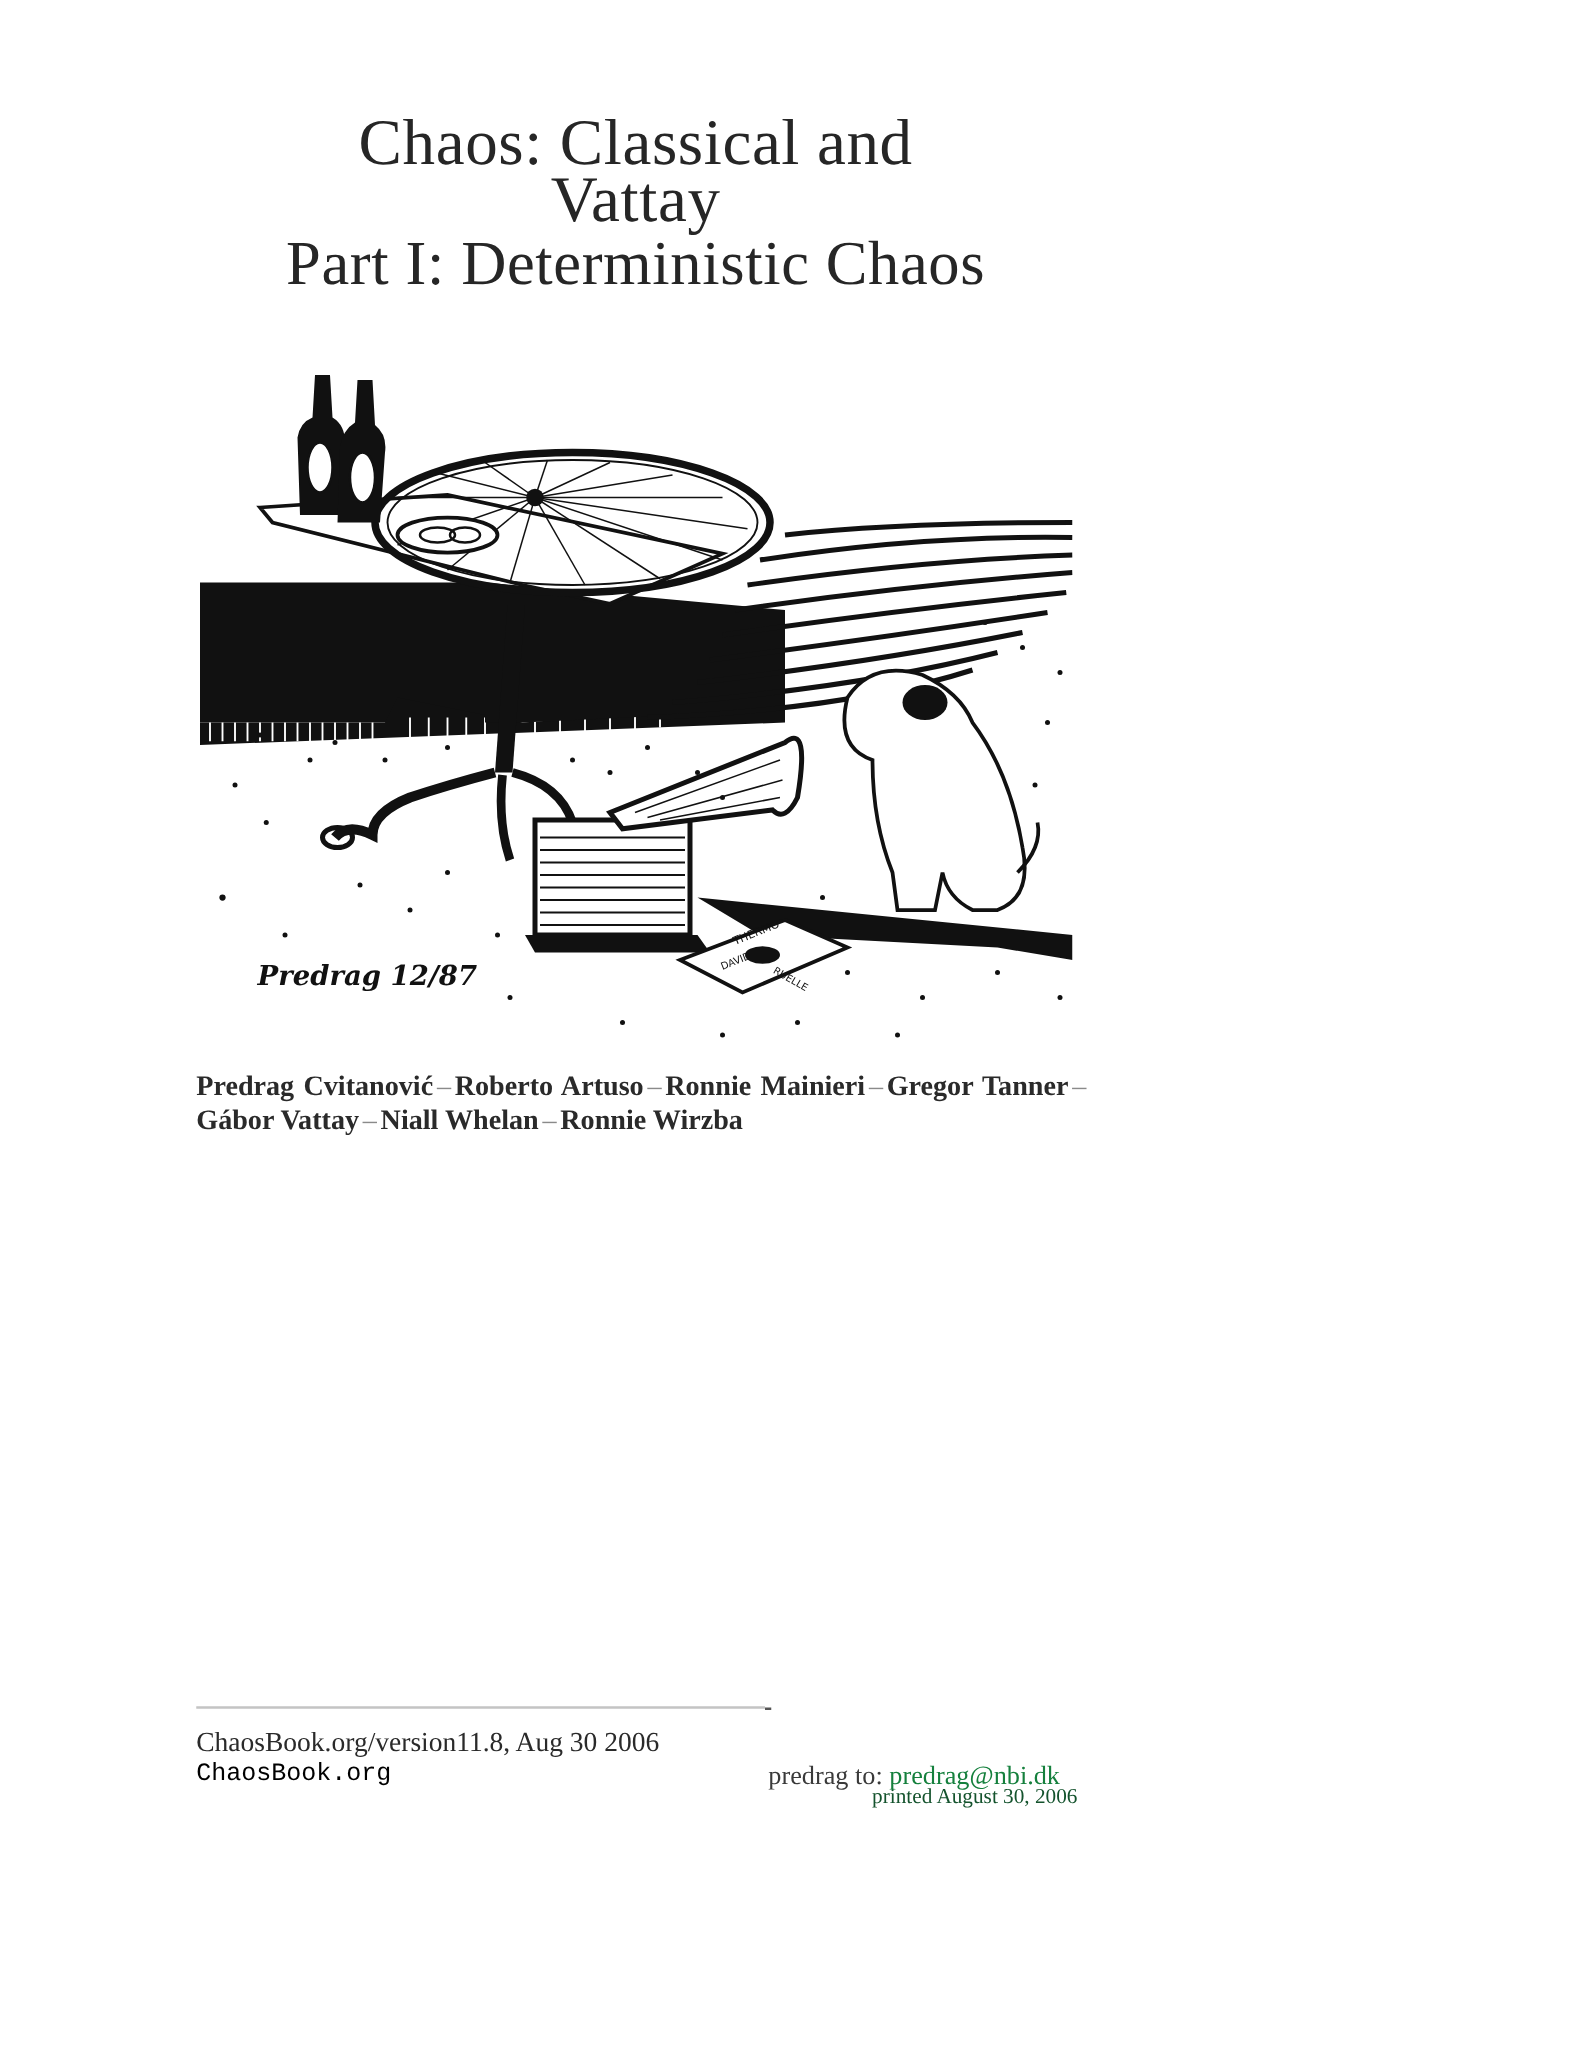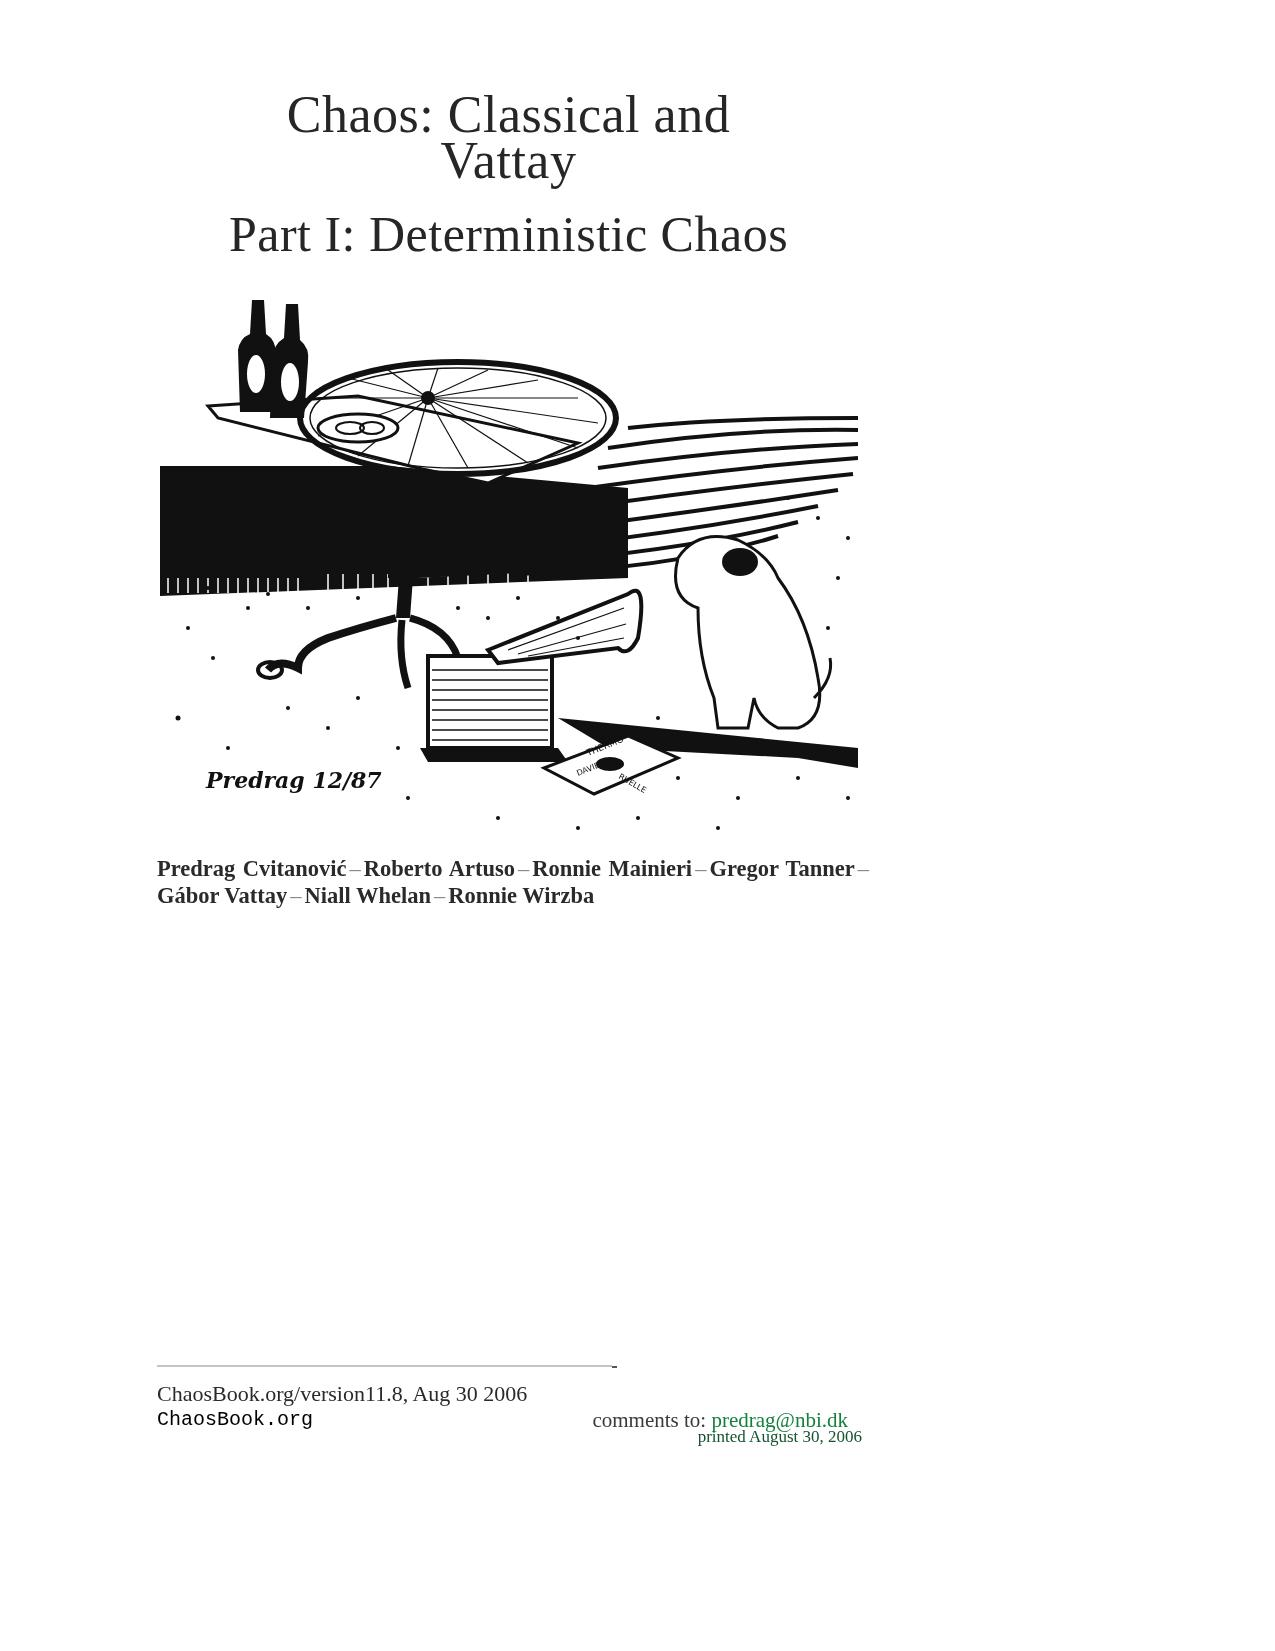--- a/index.html
+++ b/index.html
@@ -35,21 +35,20 @@
       font-size: 52px;
       line-height: 46px;
       letter-spacing: 0.5px;
     }
     .title-line2 {
       font-size: 52px;
       line-height: 46px;
       letter-spacing: 0.5px;
     }
     .subtitle {
-      margin-top: 24px;
       font-size: 50px;
       line-height: 52px;
       letter-spacing: 0.5px;
     }
     .figure {
       position: absolute;
       left: 158px;
       top: 278px;
       width: 700px;
       height: 568px;
@@ -317,18 +316,18 @@
   <div class="footer-rule-tick"></div>
 
   <div class="footer-line1">
     <span class="version">ChaosBook.org/version11.8, Aug 30 2006</span>
     <span class="printed">printed August 30, 2006</span>
   </div>
 
   <div class="footer-line2">
     <a class="site-link">ChaosBook.org</a>
     <span class="comments">
-      <span>comments to:</span>
+      <span>predrag to:</span>
       <a class="email-link">predrag@nbi.dk</a>
     </span>
   </div>
 
 </div>
 
 </body></html>

